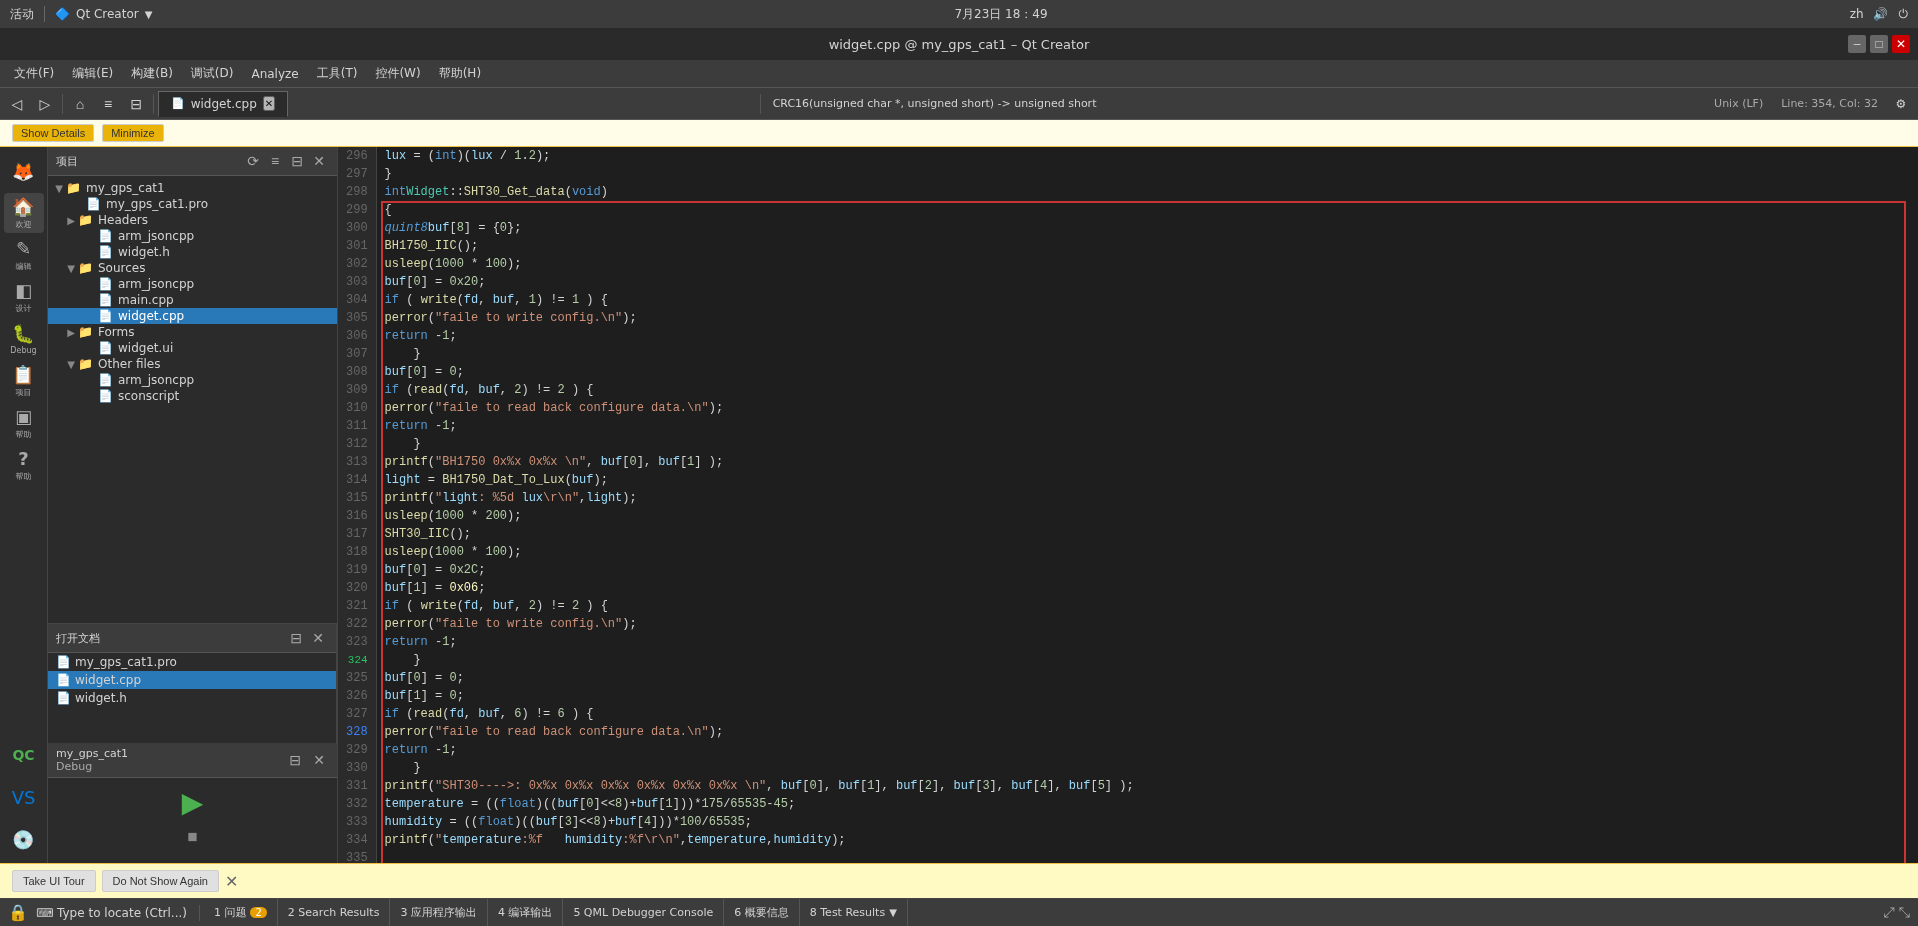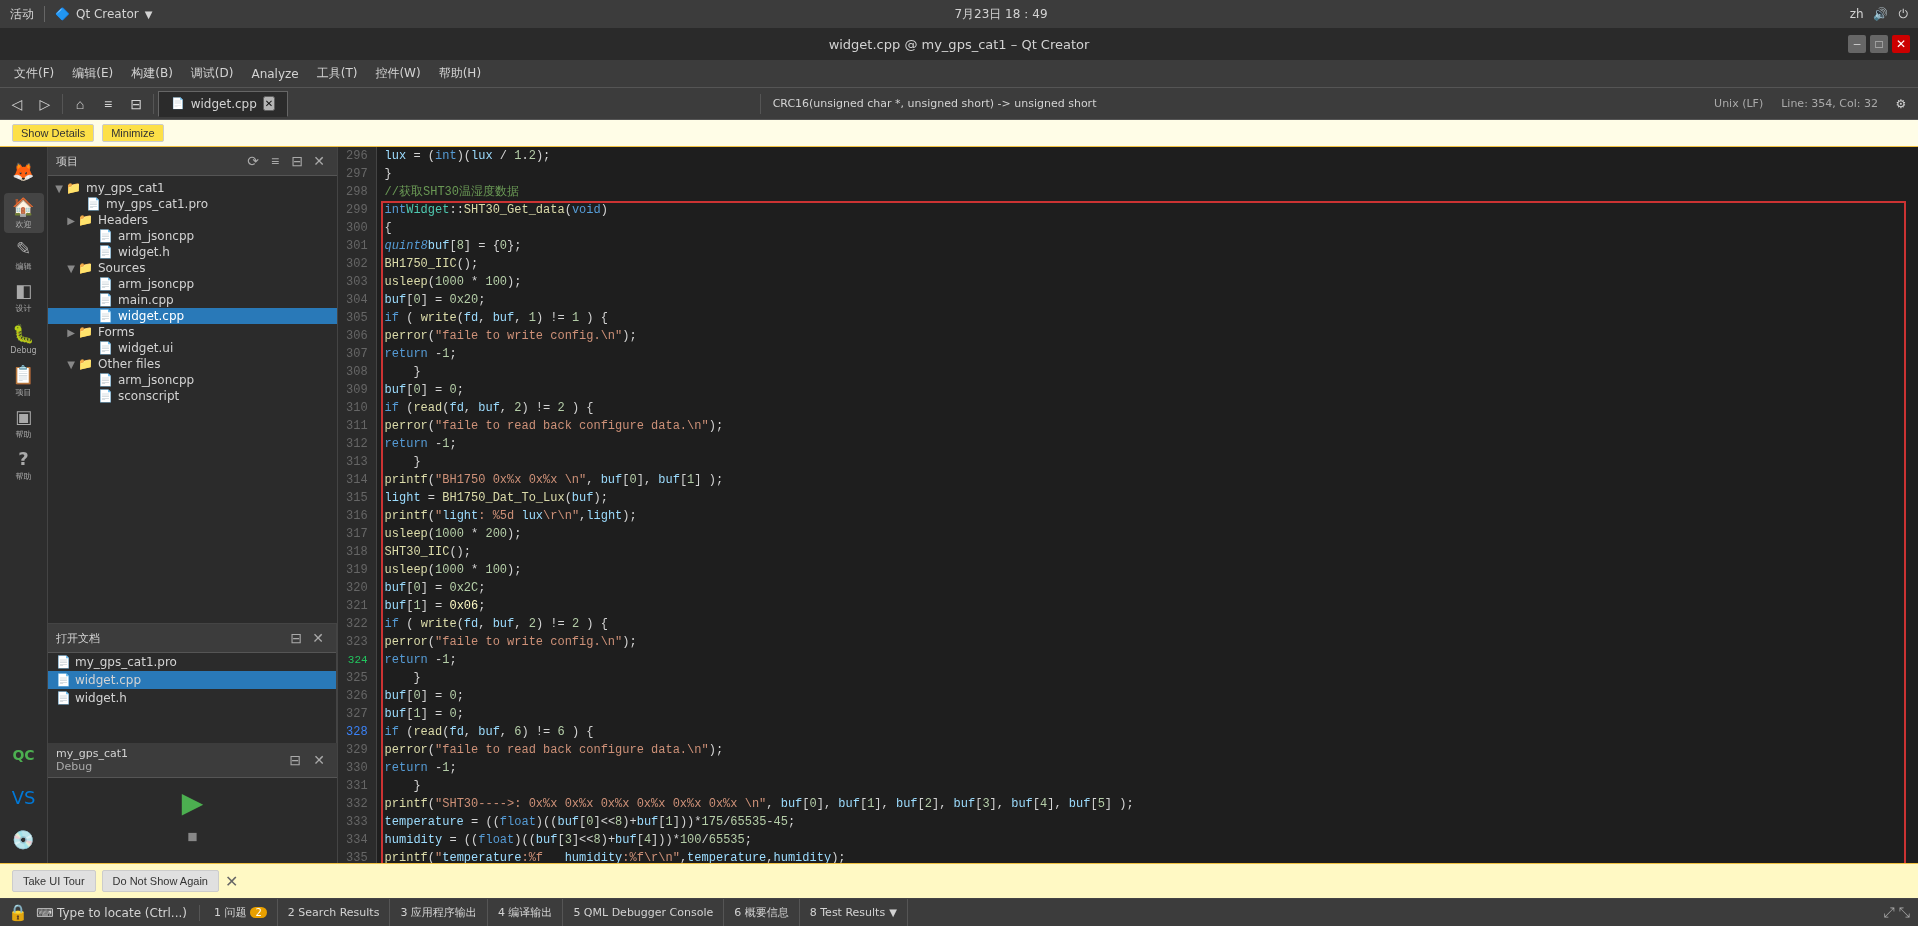--- a/index.html
+++ b/index.html
@@ -56,21 +56,21 @@
     
     .open-docs-panel { background: #2b2b2b; flex-shrink: 0; border-right: 1px solid #444; border-top: 1px solid #444; }
     .open-docs-header { background: #3c3c3c; padding: 4px 8px; font-size: 11px; color: #d3d3d3; display: flex; align-items: center; justify-content: space-between; border-bottom: 1px solid #555; }
     .open-doc-item { padding: 2px 8px; cursor: pointer; font-size: 12px; color: #d3d3d3; display: flex; align-items: center; gap: 4px; }
     .open-doc-item.selected { background: #2979b8; }
 
     
     .editor-area { flex: 1; display: flex; flex-direction: column; overflow: hidden; }
     .warning-bar { background: #fffde7; color: #5d4037; padding: 4px 12px; font-size: 11px; display: flex; align-items: center; justify-content: space-between; flex-shrink: 0; border-bottom: 1px solid #f0c040; }
     .warning-bar-right { display: flex; gap: 8px; }
-    .warning-btn { background: #fde047; border: 1px solid #ccc; padding: 2px 8px; cursor: pointer; font-size: 11px; border-radius: 2px; color: #333; }
+    .warning-btn { background: #eab308; border: 1px solid #ccc; padding: 2px 8px; cursor: pointer; font-size: 11px; border-radius: 2px; color: #333; }
 
     
     .code-editor { flex: 1; display: flex; overflow: hidden; }
     .line-numbers { background: #2b2b2b; padding: 0 8px; text-align: right; color: #666; font-family: 'Courier New', monospace; font-size: 12px; line-height: 18px; user-select: none; flex-shrink: 0; border-right: 1px solid #444; overflow: hidden; }
     .code-content { flex: 1; overflow: auto; background: #1e1e1e; font-family: 'Courier New', monospace; font-size: 12px; line-height: 18px; padding: 0 8px; }
     .code-line { white-space: pre; height: 18px; display: flex; align-items: center; }
 
     
     .status-bar { background: #3c3c3c; height: 28px; display: flex; align-items: center; padding: 0 8px; font-size: 11px; color: #d3d3d3; flex-shrink: 0; border-top: 1px solid #444; gap: 0; }
     .status-tab { padding: 0 10px; height: 28px; display: flex; align-items: center; cursor: pointer; border-right: 1px solid #555; white-space: nowrap; gap: 4px; }
@@ -391,21 +391,20 @@
           <div style="line-height:18px; color:#666; font-size:12px;">333</div>
           <div style="line-height:18px; color:#666; font-size:12px;">334</div>
           <div style="line-height:18px; color:#666; font-size:12px;">335</div>
         </div>
 
       <div class="code-content" id="code-content">
           <div style="position:relative;">
             <div id="code-box" style="position:absolute; left:-4px; top:54px; width:calc(100% + 0px); height:756px; border:2px solid #cc3333; pointer-events:none; box-sizing:border-box; z-index:1;"></div>
             <div class="code-line" style="height:18px; line-height:18px; color:#d4d4d4;">    <span style="color:#9cdcfe;">lux</span> = (<span style="color:#569cd6;">int</span>)(<span style="color:#9cdcfe;">lux</span> / <span style="color:#b5cea8;">1</span>.<span style="color:#b5cea8;">2</span>);</div>
             <div class="code-line" style="height:18px; line-height:18px; color:#d4d4d4;">}</div>
-            <div class="code-line" style="height:18px; line-height:18px; color:#d4d4d4;"><span style="color:#6a9955;">//获取SHT30温湿度数据</span></div>
             <div class="code-line" style="height:18px; line-height:18px; color:#d4d4d4;"><span style="color:#569cd6;">int</span> <span style="color:#4ec9b0;">Widget</span>::<span style="color:#dcdcaa;">SHT30_Get_data</span>(<span style="color:#569cd6;">void</span>)</div>
             <div class="code-line" style="height:18px; line-height:18px; color:#d4d4d4;">{</div>
             <div class="code-line" style="height:18px; line-height:18px; color:#d4d4d4;">    <span style="color:#569cd6;font-style:italic;">quint8</span> <span style="color:#9cdcfe;">buf</span>[<span style="color:#b5cea8;">8</span>] = {<span style="color:#b5cea8;">0</span>};</div>
             <div class="code-line" style="height:18px; line-height:18px; color:#d4d4d4;">    <span style="color:#dcdcaa;">BH1750_IIC</span>();</div>
             <div class="code-line" style="height:18px; line-height:18px; color:#d4d4d4;">    <span style="color:#dcdcaa;">usleep</span>(<span style="color:#b5cea8;">1000</span> * <span style="color:#b5cea8;">100</span>);</div>
             <div class="code-line" style="height:18px; line-height:18px; color:#d4d4d4;">    <span style="color:#9cdcfe;">buf</span>[<span style="color:#b5cea8;">0</span>] = <span style="color:#b5cea8;">0x20</span>;</div>
             <div class="code-line" style="height:18px; line-height:18px; color:#d4d4d4;">    <span style="color:#569cd6;">if</span> ( <span style="color:#dcdcaa;">write</span>(<span style="color:#9cdcfe;">fd</span>, <span style="color:#9cdcfe;">buf</span>, <span style="color:#b5cea8;">1</span>) != <span style="color:#b5cea8;">1</span> ) {</div>
             <div class="code-line" style="height:18px; line-height:18px; color:#d4d4d4;">        <span style="color:#dcdcaa;">perror</span>(<span style="color:#ce9178;">"faile to write config.\n"</span>);</div>
             <div class="code-line" style="height:18px; line-height:18px; color:#d4d4d4;">        <span style="color:#569cd6;">return</span> -<span style="color:#b5cea8;">1</span>;</div>
             <div class="code-line" style="height:18px; line-height:18px; color:#d4d4d4;">    }</div>

